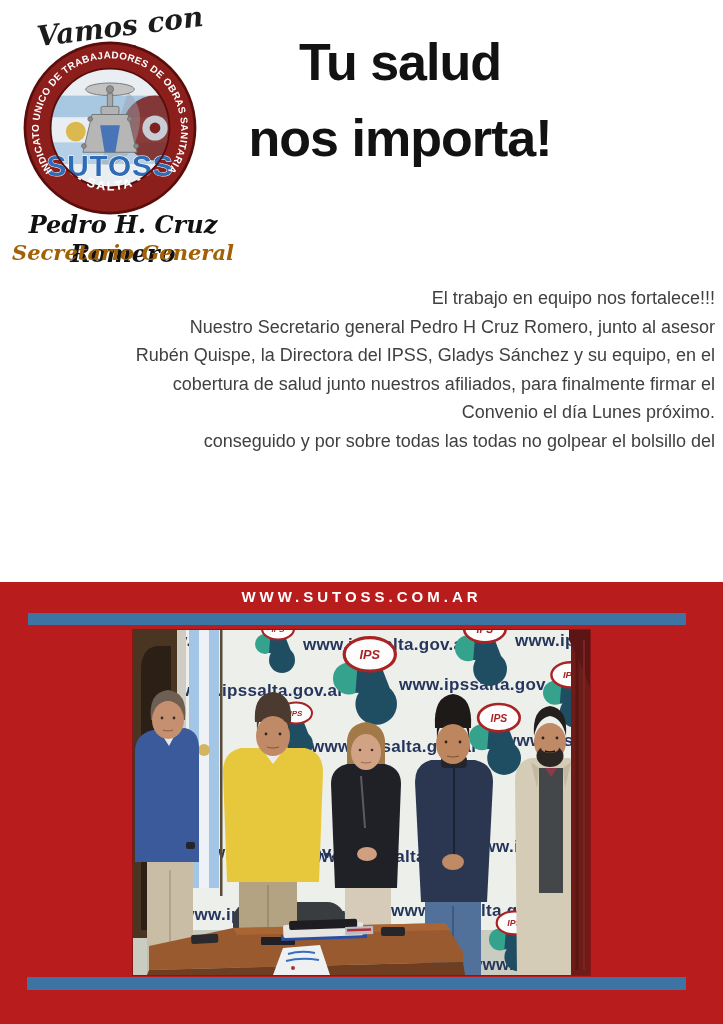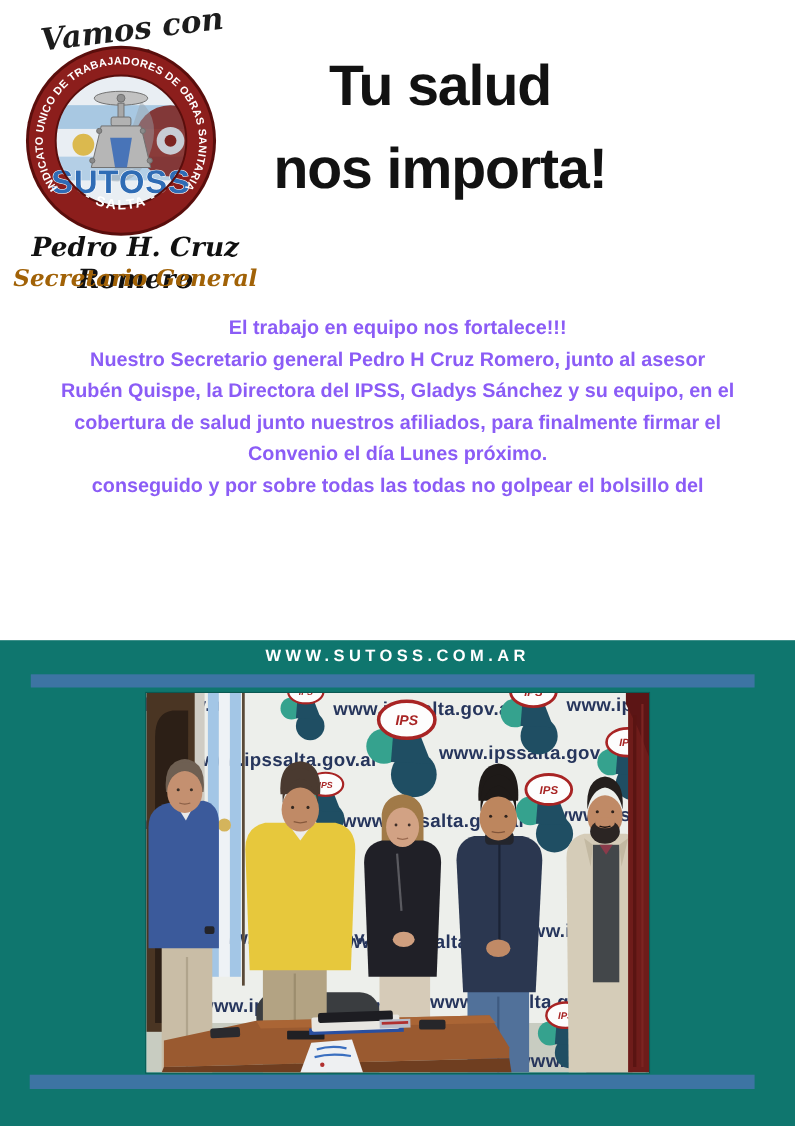--- a/index.html
+++ b/index.html
@@ -11,29 +11,29 @@
          font-family:"DejaVu Serif",serif;font-style:italic;font-weight:bold;
          font-size:28px;color:#1c1c1c;transform:rotate(-7deg);}
   .logo-svg{position:absolute;left:12px;top:34px;}
   .sec-name{position:absolute;left:0;top:206px;width:230px;text-align:center;
             font-family:"DejaVu Serif",serif;font-style:italic;font-weight:bold;
             font-size:24px;color:#111;}
   .sec-role{position:absolute;left:0;top:236px;width:230px;text-align:center;
             font-family:"DejaVu Serif",serif;font-style:italic;font-weight:bold;
             font-size:21px;color:#a16207;}
   
-  .headline{position:absolute;left:140px;top:40px;width:520px;text-align:center;
+  .headline{position:absolute;left:140px;top:24px;width:520px;text-align:center;
             font-weight:bold;font-size:52px;line-height:76px;color:#121212;
             letter-spacing:-1px;white-space:nowrap;}
   
-  .body-text{position:absolute;left:8px;top:284px;width:707px;text-align:center;
-             font-weight:bold;font-size:18px;line-height:28.6px;color:#8b5cf6;}
+  .body-text{position:absolute;left:8px;top:284px;width:707px;text-align:right;
+             font-weight:normal;font-size:18px;line-height:28.6px;color:#404040;}
   .body-text div{white-space:nowrap;}
   
-  .band{position:absolute;left:0;top:582px;width:723px;height:442px;background:#0f766e;}
+  .band{position:absolute;left:0;top:582px;width:723px;height:442px;background:#b91c1c;}
   .site{position:absolute;left:0;top:6px;width:723px;text-align:center;color:#ffffff;
         font-weight:bold;font-size:15px;letter-spacing:4px;}
   .bar{position:absolute;background:#3d74a3;}
   .bar-top{left:28px;top:31px;width:658px;height:12px;}
   .bar-bottom{left:27px;top:395px;width:659px;height:13px;}
   .photo{position:absolute;left:133px;top:48px;width:457px;height:345px;box-shadow:0 0 0 1px rgba(0,0,0,.25);}
 </style>
 </head>
 <body>
 

